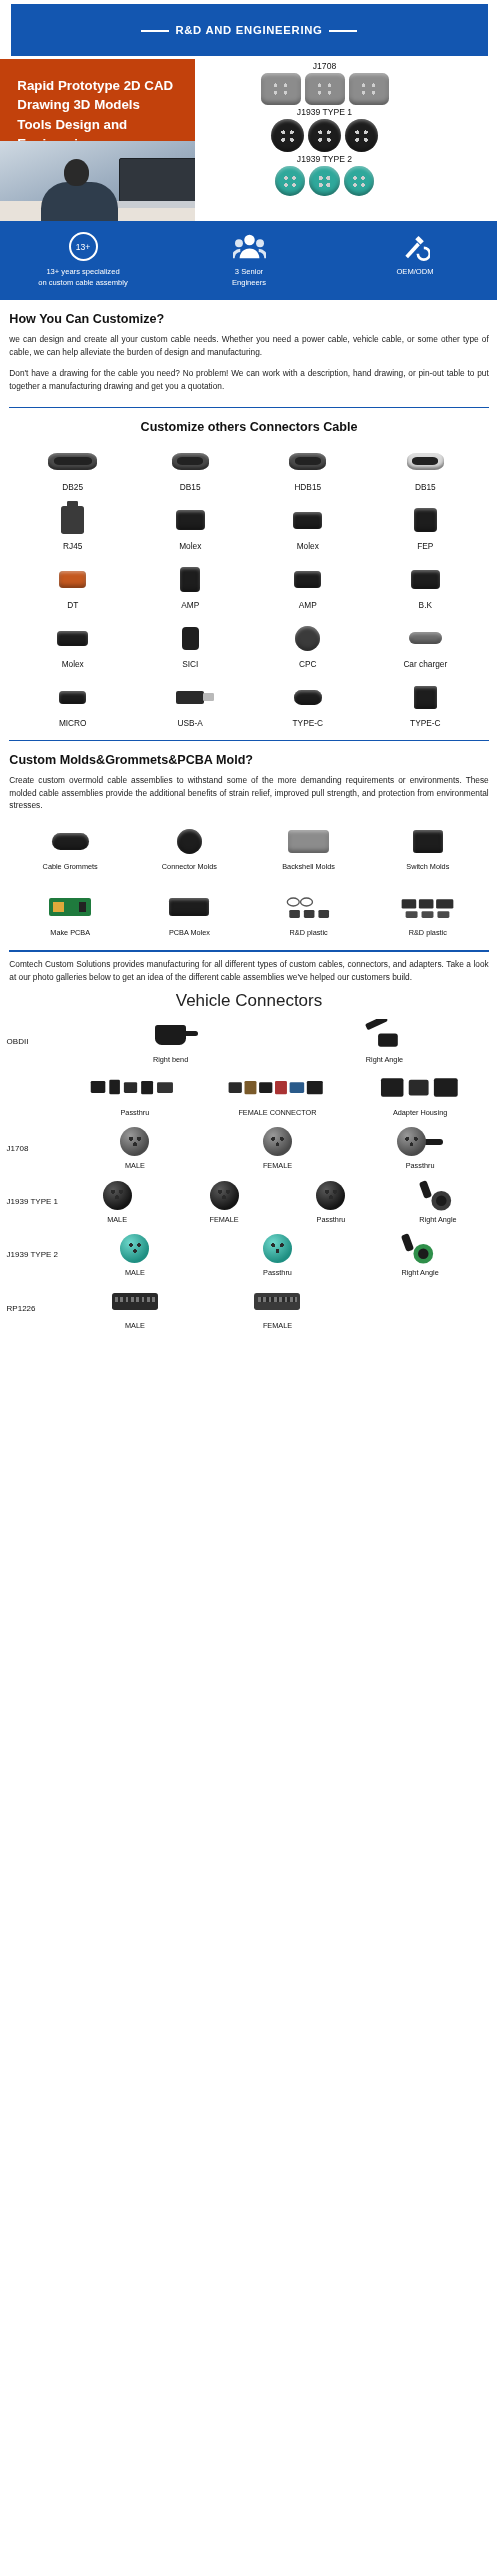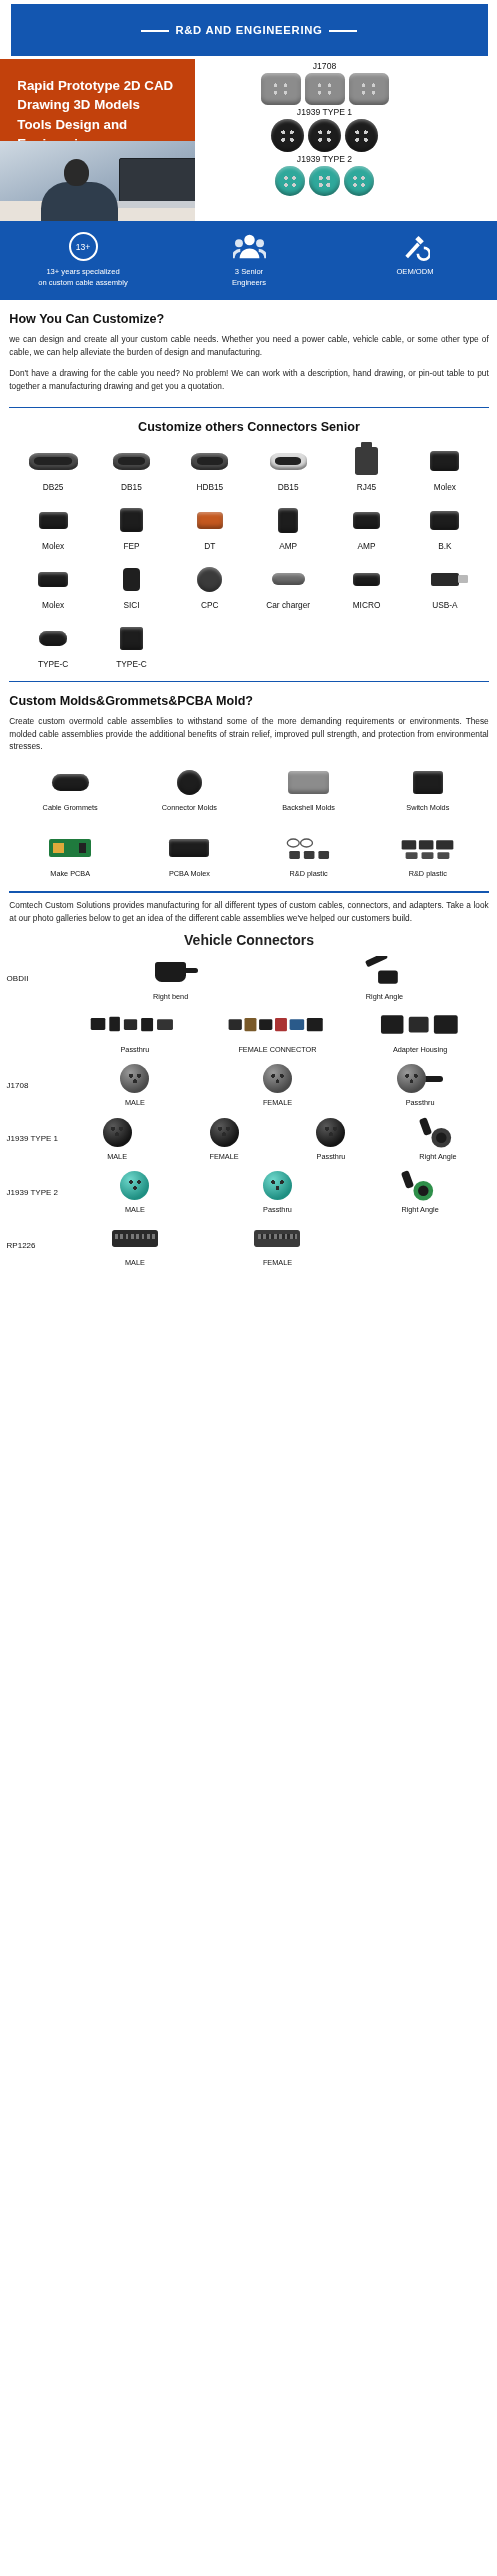--- a/index.html
+++ b/index.html
@@ -164,21 +164,21 @@
     line-height: 1.55;
     margin: 0 0 8px 0;
     text-align: justify;
     color: #222;
   }
   .rule { height: 1.3px; background: #1356b0; margin: 2.7px 9.3px 0 9.3px; }
 
   
   .grid5 {
     display: grid;
-    grid-template-columns: repeat(6, 1fr);
+    grid-template-columns: repeat(4, 1fr);
     gap: 2.7px 1.3px;
     padding: 0 5.3px;
   }
   .cell { text-align: center; }
   .cell .art {
     height: 41px;
     display: flex; align-items: center; justify-content: center;
   }
   .cell .lbl {
     font-size: 8.3px;
@@ -292,21 +292,21 @@
   .rp {
     width: 46px; height: 17.3px; background: #2a2a2a; border-radius: 2.7px;
     position: relative;
   }
   .rp:before {
     content:""; position:absolute; left:3.3px; right:3.3px; top:4px; height:5.3px;
     background: repeating-linear-gradient(90deg,#777 0 2.7px,#2a2a2a 2.7px 5.3px);
   }
   .sec-note { padding: 6.6px 9.3px 2.7px 9.3px; }
   .vehicle-title {
-    text-align:center; font-size: 14px; font-weight: bold; margin: 4px 0 4px 0;
+    text-align:center; font-size: 17px; font-weight: normal; margin: 4px 0 4px 0;
   }
 </style>
 </head>
 <body>
 
 <div class="page">
 
   <div class="top-bar">
     <div class="top-bar-inner">
       <span class="dash-left"></span><span>R&amp;D AND ENGINEERING</span><span class="dash-right"></span>
@@ -407,21 +407,21 @@
   </div>
 
   <div class="sec">
     <h2>How You Can Customize?</h2>
     <p>we can design and create all your custom cable needs. Whether you need a power cable, vehicle cable, or some other type of cable, we can help alleviate the burden of design and manufacturing.</p>
     <p>Don't have a drawing for the cable you need? No problem! We can work with a description, hand drawing, or pin-out table to put together a manufacturing drawing and get you a quotation.</p>
   </div>
   <div class="rule"></div>
 
   <div class="sec">
-    <h2 class="center">Customize others Connectors Senior</h2>
+    <h2 class="center">Customize others Connectors Cable</h2>
     <div class="grid5">
 
       <div class="cell">
         <div class="art">
             <div class="dsub"></div>
           </div>
         <div class="lbl">DB25</div>
       </div>
       <div class="cell">
         <div class="art">

